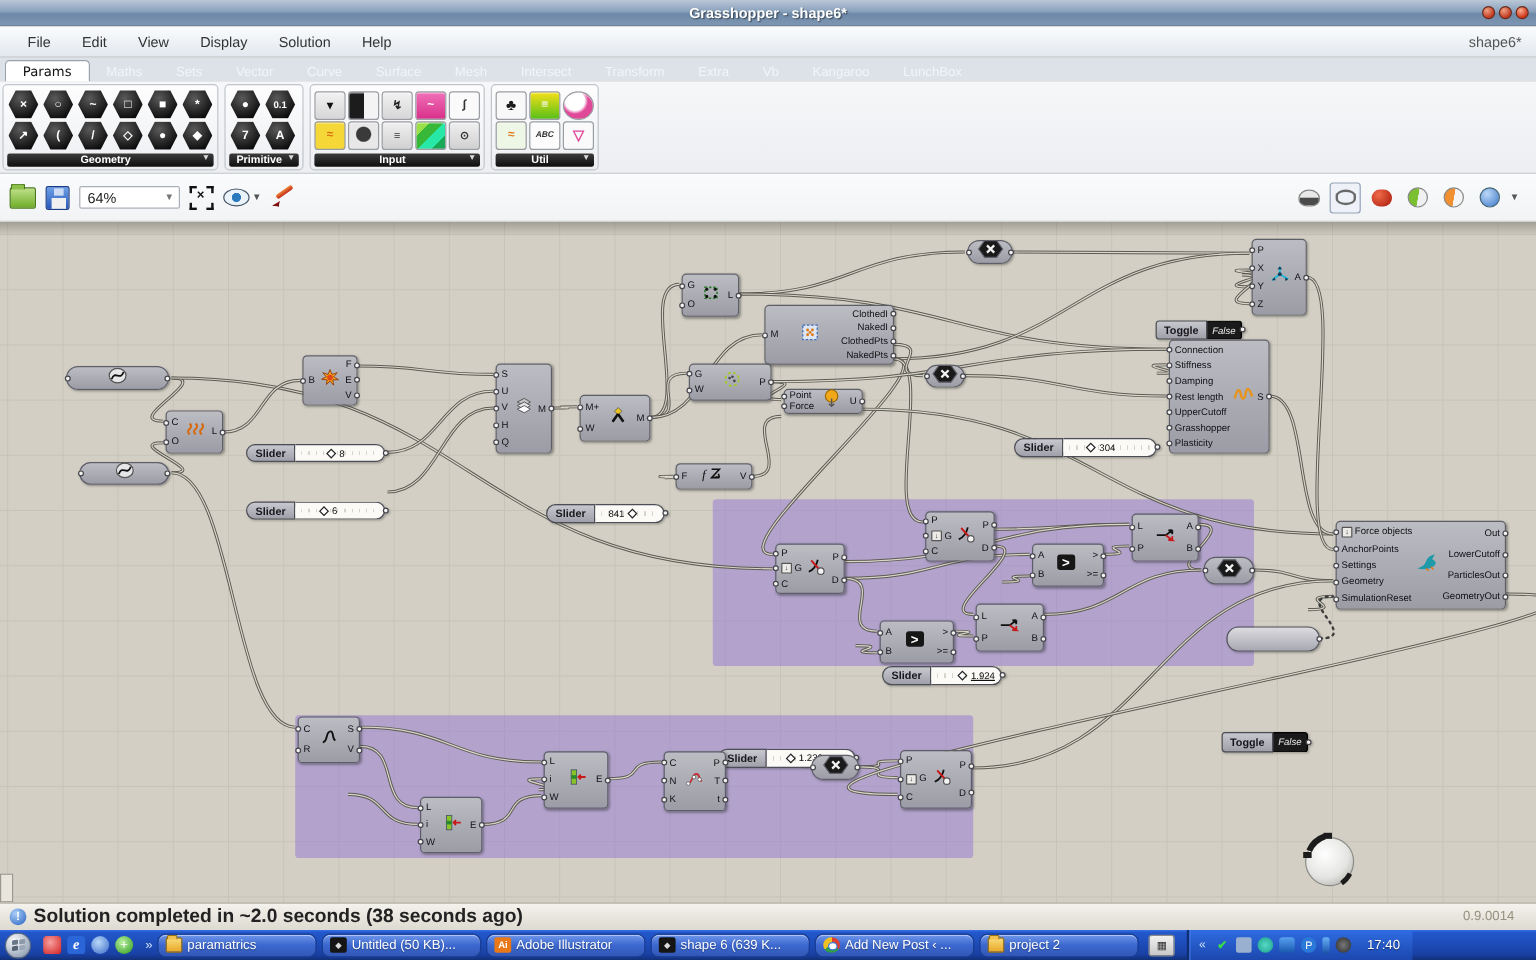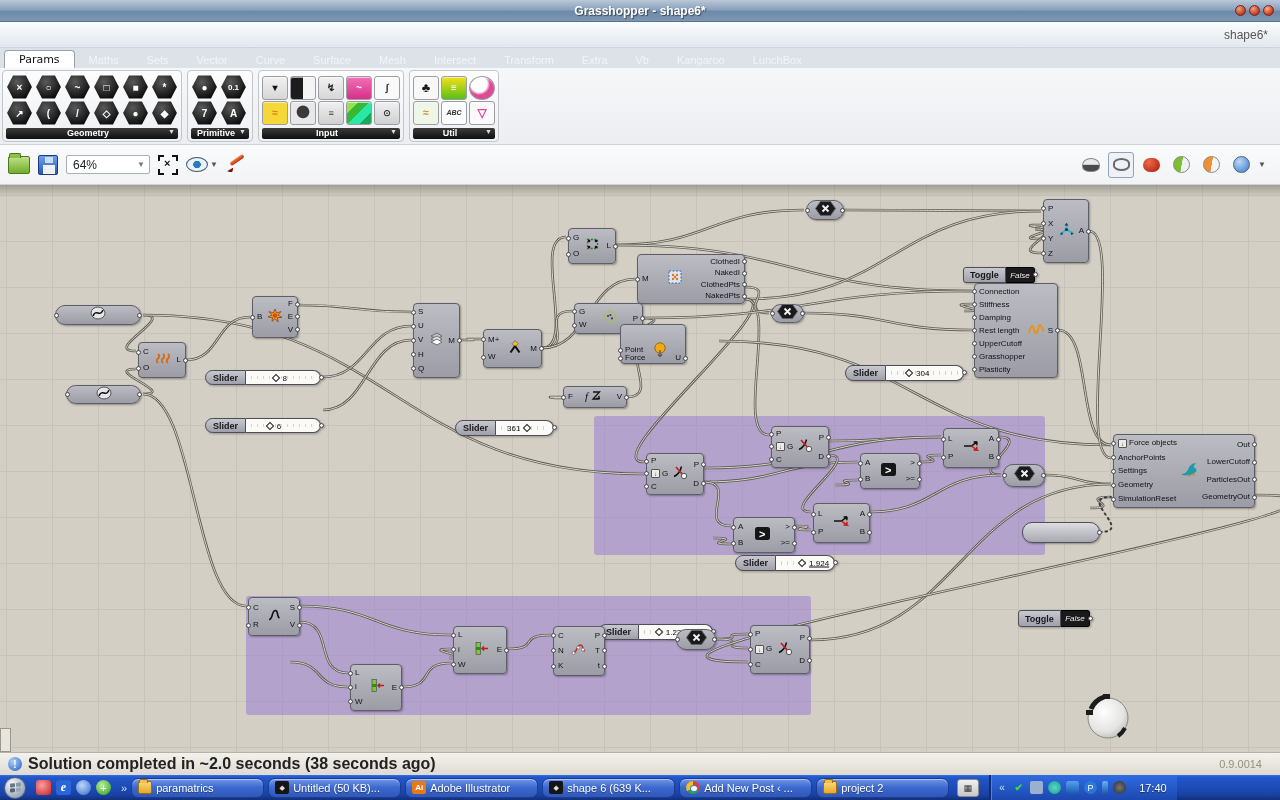--- a/index.html
+++ b/index.html
@@ -221,20 +221,28 @@
 <div class="titlebar">
   <span class="wtitle">Grasshopper - shape6*</span>
   <span class="winbtns">
     <span class="wbtn"></span>
     <span class="wbtn"></span>
     <span class="wbtn close"></span>
   </span>
 </div>
 
 <div class="menubar">
+  <span style="display:flex;">
+      <span class="mitem">File</span>
+      <span class="mitem">Edit</span>
+      <span class="mitem">View</span>
+      <span class="mitem">Display</span>
+      <span class="mitem">Solution</span>
+      <span class="mitem">Help</span>
+    </span>
   <span class="doclabel">shape6*</span>
 </div>
 
 <div class="tabsbar">
     <span class="tab active">Params</span>
     <span class="tab">Maths</span>
     <span class="tab">Sets</span>
     <span class="tab">Vector</span>
     <span class="tab">Curve</span>
     <span class="tab">Surface</span>
@@ -701,21 +709,21 @@
             <circle cx="8.4" cy="5" r="1.1" fill="#444"></circle>
           </svg></span>
       </div>
       <div class="outs">
         <div class="port out">
           <span class="plab">P</span>
           <i class="nub"></i>
         </div>
       </div>
     </div>
-    <div class="gcomp node" style="left: 620px; top: 139px; width: 66px; height: 40px; align-items: flex-end;">
+    <div class="gcomp node" style="left: 653px; top: 139px; width: 66px; height: 21px;">
       <div class="ins">
         <div class="port in">
           <i class="nub"></i>
           <span class="plab">Point</span>
         </div>
         <div class="port in">
           <i class="nub"></i>
           <span class="plab">Force</span>
         </div>
       </div>
@@ -729,21 +737,21 @@
         <div class="port out">
           <span class="plab">U</span>
           <i class="nub"></i>
         </div>
       </div>
     </div>
     <div class="gcomp slider" style="left: 455px; top: 205px; width: 99px; height: 16px;">
       <div class="sl-label">Slider</div>
       <div class="sl-track">
         <div class="sl-grip" style="left: 55%;"></div>
-        <div class="sl-val" style="right: 45%; margin-right: 7px;">361</div>
+        <div class="sl-val" style="right: 45%; margin-right: 7px;">841</div>
       </div>
       <i class="nub endnub"></i>
     </div>
     <div class="gcomp node" style="left: 563px; top: 201px; width: 64px; height: 22px;">
       <div class="ins">
         <div class="port in">
           <i class="nub"></i>
           <span class="plab">F</span>
         </div>
       </div>

